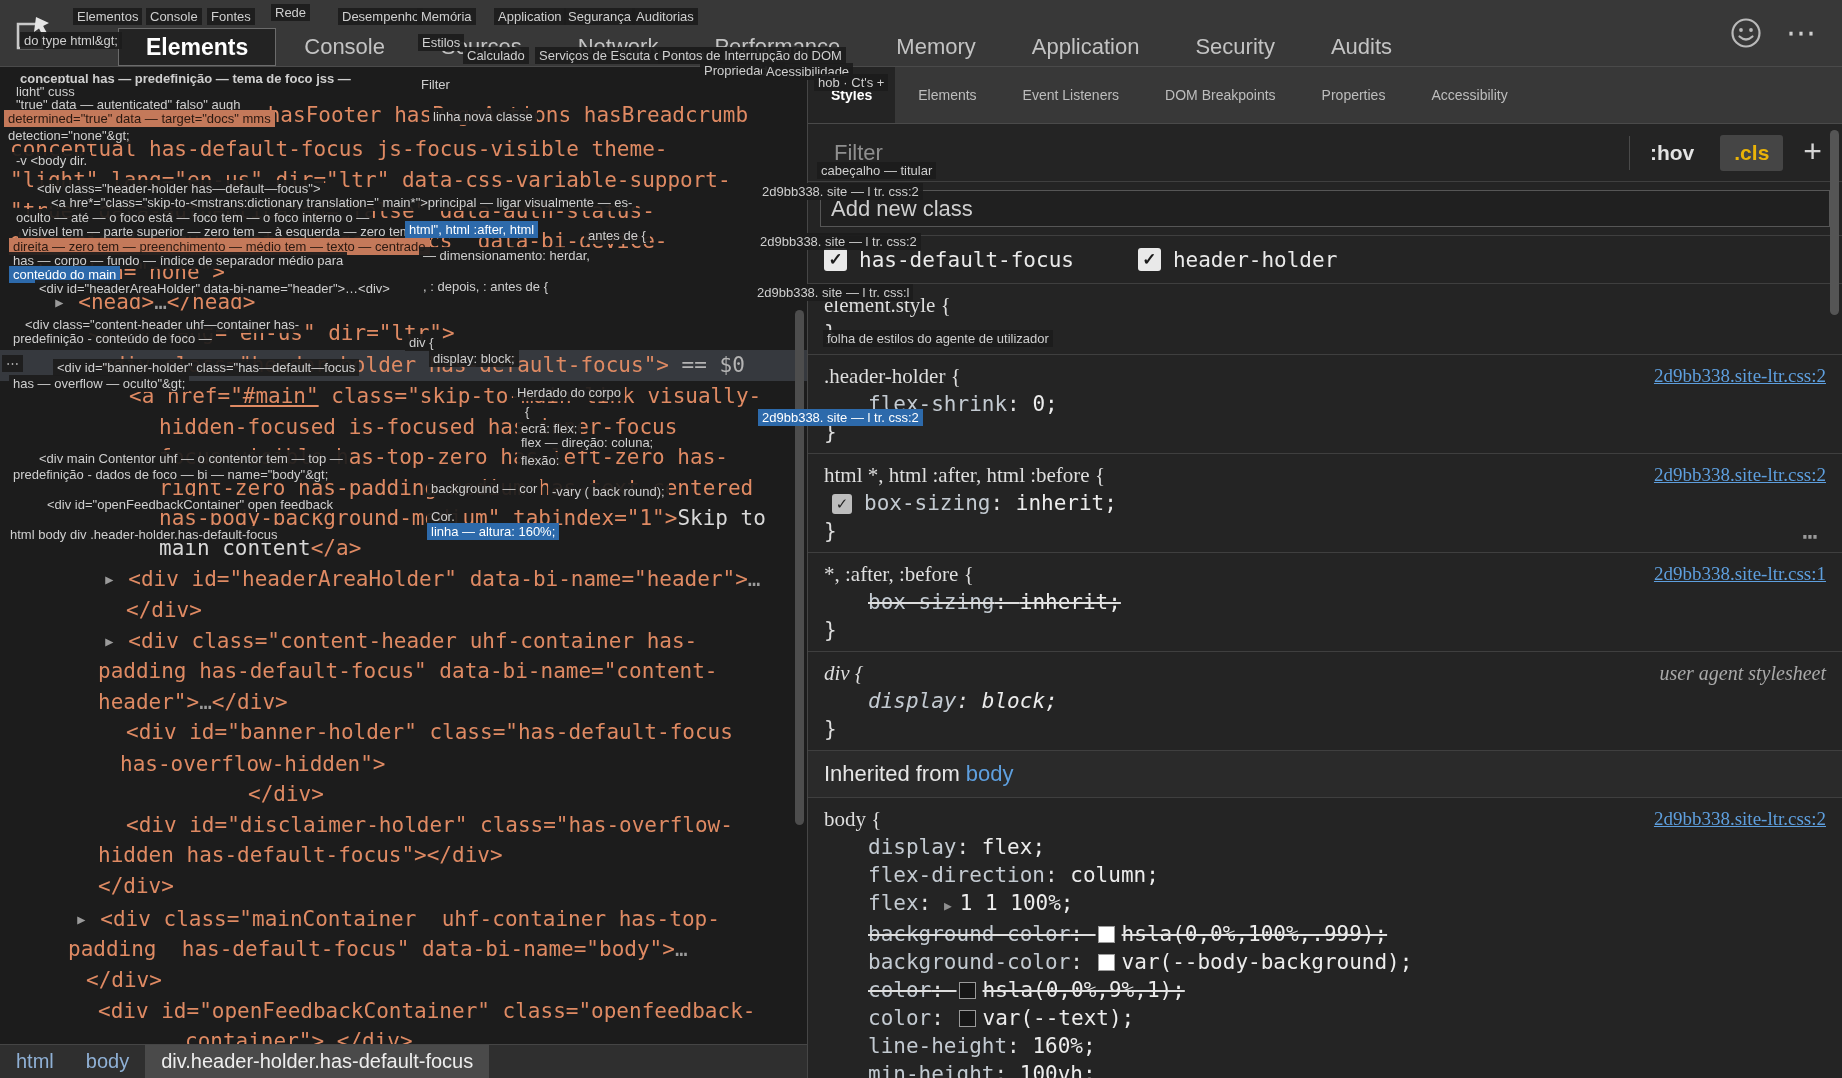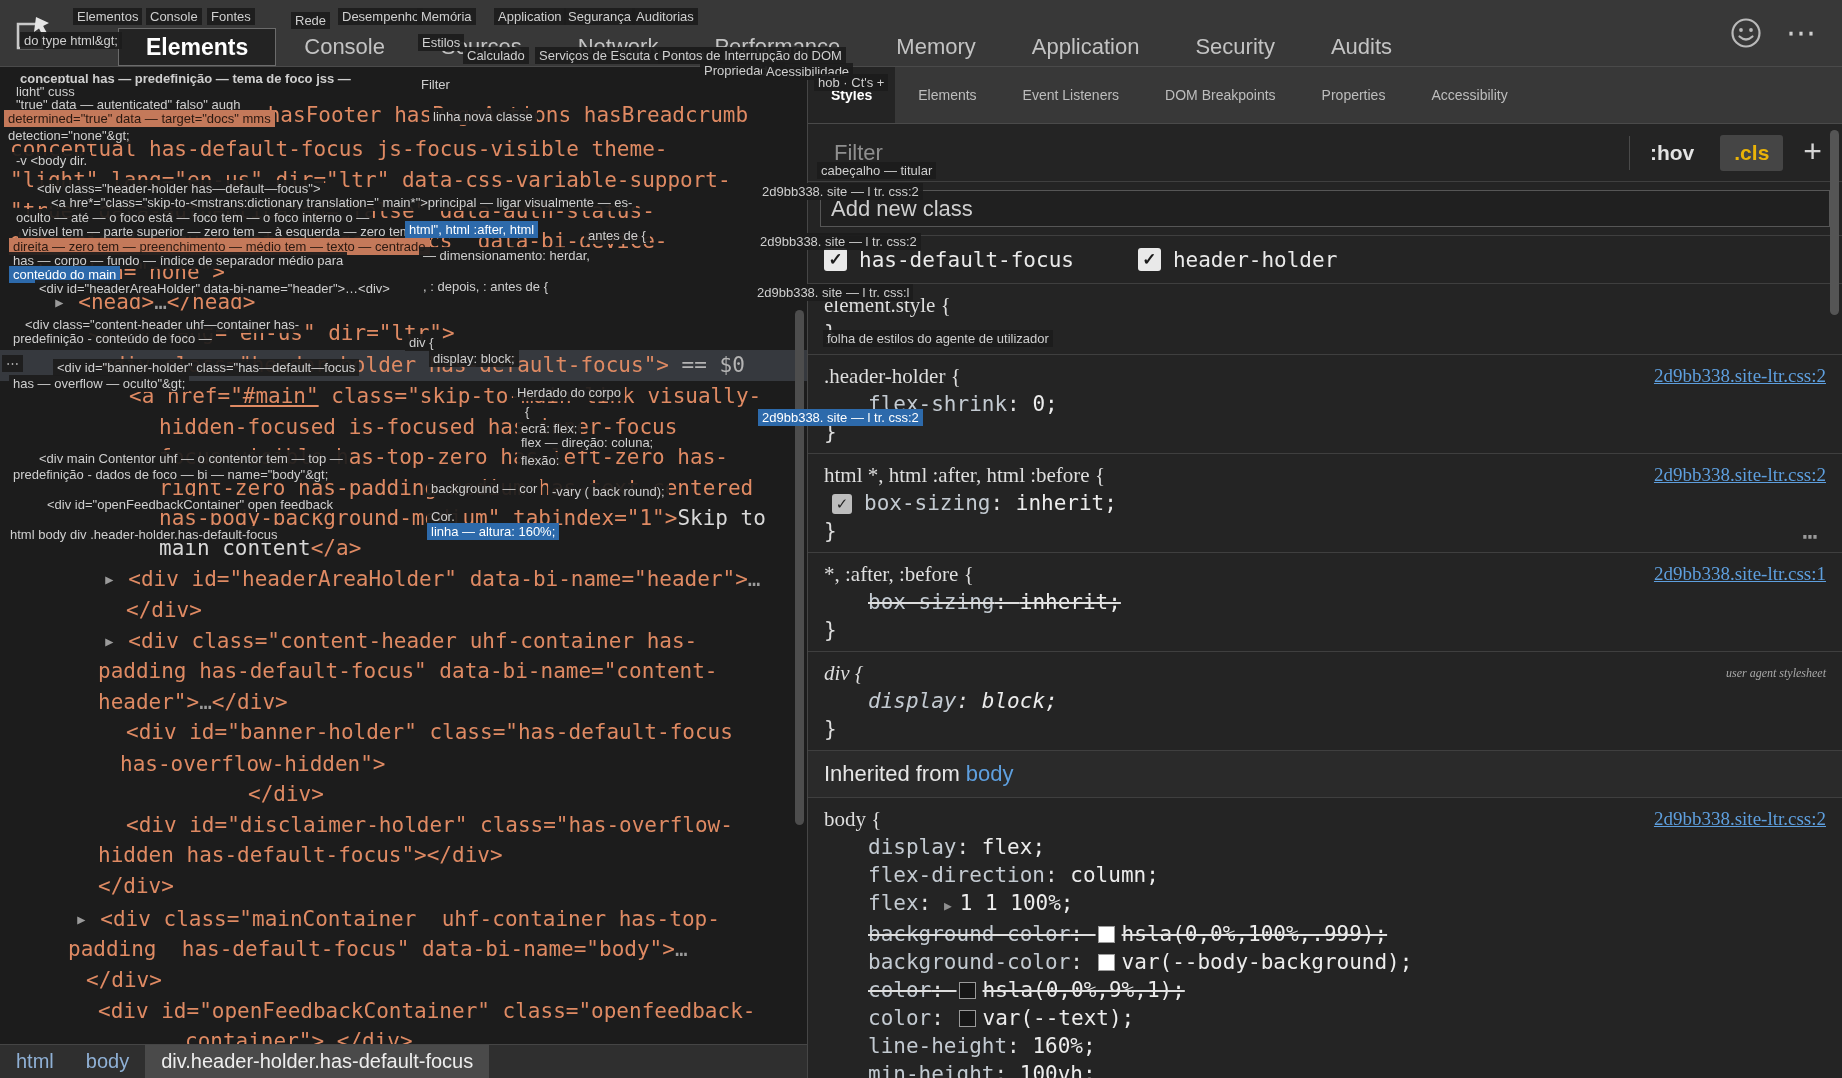--- a/index.html
+++ b/index.html
@@ -47,21 +47,21 @@
   .plus-btn{color:#d5d5d5;font-size:32px;padding:0 20px 4px 10px;cursor:pointer;line-height:1;}
   .add-class-row{padding:8px 12px;border-bottom:1px solid #3f3f3f;height:54px;}
   .add-class-input{width:100%;height:100%;background:#202020;border:1px solid #565656;color:#d6d6d6;font-size:22px;padding:0 10px;font-family:"Liberation Sans",sans-serif;outline:none;}
   .add-class-input::placeholder{color:#cfcfcf;}
   .toggles-row{display:flex;align-items:center;gap:64px;padding:0 16px;height:48px;border-bottom:1px solid #3f3f3f;font-family:"DejaVu Sans Mono",monospace;font-size:21px;color:#eaeaea;}
   .toggle{display:flex;align-items:center;gap:12px;}
   .cb{width:23px;height:23px;background:#e9e9e9;border-radius:3px;color:#1b1b1b;display:flex;align-items:center;justify-content:center;font-weight:700;font-size:17px;font-family:"Liberation Sans",sans-serif;cursor:pointer;}
   .rule{position:relative;border-bottom:1px solid #3f3f3f;padding:7px 16px;font-family:"DejaVu Sans Mono",monospace;font-size:21px;line-height:28px;color:#dedede;}
   .sel-line{display:flex;justify-content:space-between;align-items:flex-end;white-space:pre;font-family:Liberation Serif, serif;}
   .css-link{color:#5e9fde;text-decoration:underline;font-size:19px;cursor:pointer;}
-  .ua{color:#a9a9a9;font-style:italic;font-size:12px;}
+  .ua{color:#a9a9a9;font-style:italic;font-size:20px;}
   .it{font-style:italic;}
   .prop{padding-left:44px;white-space:pre;}
   .prop.struck{text-decoration:line-through;}
   .pname{color:#c3cad1;}
   .pval{color:#ececec;}
   .pcb{display:inline-flex;width:20px;height:20px;background:#bdbdbd;color:#222;border-radius:3px;font-size:15px;align-items:center;justify-content:center;margin:0 12px 0 -36px;vertical-align:middle;font-family:"Liberation Sans",sans-serif;cursor:pointer;}
   .swatch{display:inline-block;width:17px;height:17px;border:1px solid #9a9a9a;margin:0 7px 0 2px;vertical-align:-2px;}
   .parrow{color:#8f8f8f;font-size:13px;margin-right:8px;}
   .rclose{white-space:pre;}
   .rule-dots{position:absolute;right:22px;bottom:2px;color:#9a9a9a;font-size:26px;letter-spacing:2px;cursor:pointer;}
@@ -222,21 +222,21 @@
     <div class="crumb">html</div>
     <div class="crumb">body</div>
     <div class="crumb selected">div.header-holder.has-default-focus</div>
   </div>
 
 <div id="overlays">
     <div class="ov ov-d" style="left: 73px; top: 8px;">Elementos</div>
     <div class="ov ov-d" style="left: 20px; top: 32px;">do type html&amp;gt;</div>
     <div class="ov ov-d" style="left: 146px; top: 8px;">Console</div>
     <div class="ov ov-d" style="left: 207px; top: 8px;">Fontes</div>
-    <div class="ov ov-d" style="left: 271px; top: 12px; margin-left: 20px;">Rede</div>
+    <div class="ov ov-d" style="left: 271px; top: 4px;">Rede</div>
     <div class="ov ov-d" style="left: 338px; top: 8px;">Desempenho</div>
     <div class="ov ov-d" style="left: 417px; top: 8px;">Memória</div>
     <div class="ov ov-d" style="left: 494px; top: 8px;">Application</div>
     <div class="ov ov-d" style="left: 564px; top: 8px;">Segurança</div>
     <div class="ov ov-d" style="left: 632px; top: 8px;">Auditorias</div>
     <div class="ov ov-d" style="left: 418px; top: 34px;">Estilos</div>
     <div class="ov ov-d" style="left: 463px; top: 47px;">Calculado</div>
     <div class="ov ov-d" style="left: 535px; top: 47px;">Serviços de Escuta de Eventos</div>
     <div class="ov ov-d" style="left: 658px; top: 47px;">Pontos de Interrupção do DOM</div>
     <div class="ov ov-d" style="left: 700px; top: 62px;">Propriedades</div>

